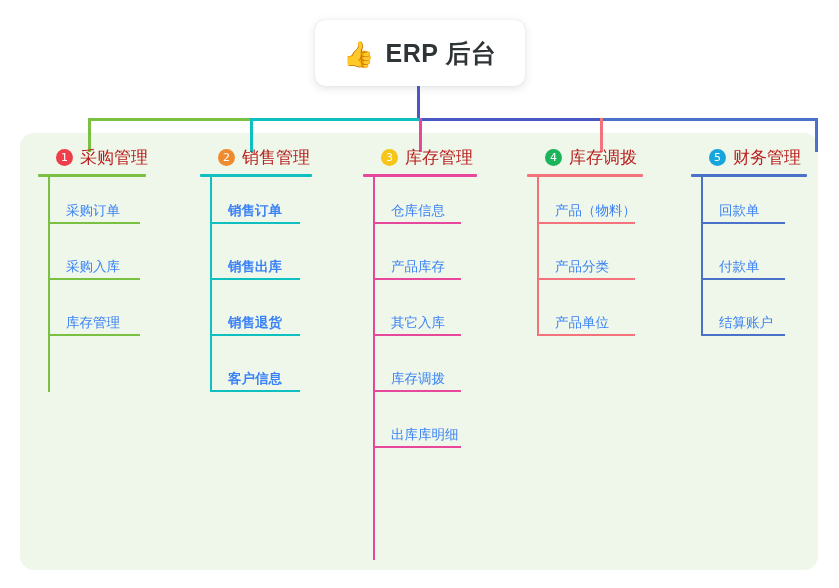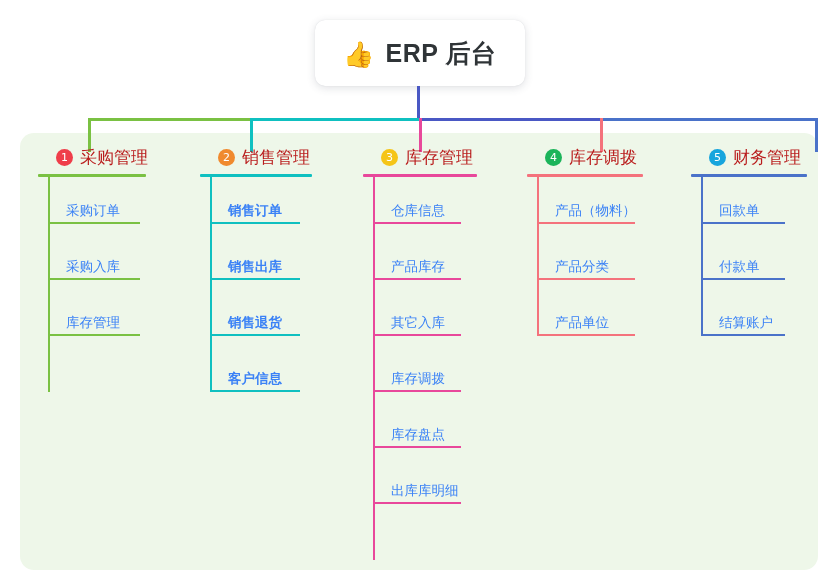--- a/index.html
+++ b/index.html
@@ -216,24 +216,20 @@
         </div>
         <div class="item">
           <span class="item-label">其它入库</span>
           <span class="item-rule" style="background: rgb(232, 72, 155); width: 88px;"></span>
         </div>
         <div class="item">
           <span class="item-label">库存调拨</span>
           <span class="item-rule" style="background: rgb(232, 72, 155); width: 88px;"></span>
         </div>
         <div class="item">
-          <span class="item-label">库存盘点</span>
-          <span class="item-rule" style="background: rgb(232, 72, 155); width: 88px;"></span>
-        </div>
-        <div class="item">
           <span class="item-label">出库库明细</span>
           <span class="item-rule" style="background: rgb(232, 72, 155); width: 88px;"></span>
         </div>
       </div>
     </div>
     <div class="column" style="left: 527px;">
       <div class="col-header">
         <span class="badge" style="background: rgb(27, 180, 90);">4</span>
         <span class="col-title">库存调拨</span>
       </div>

